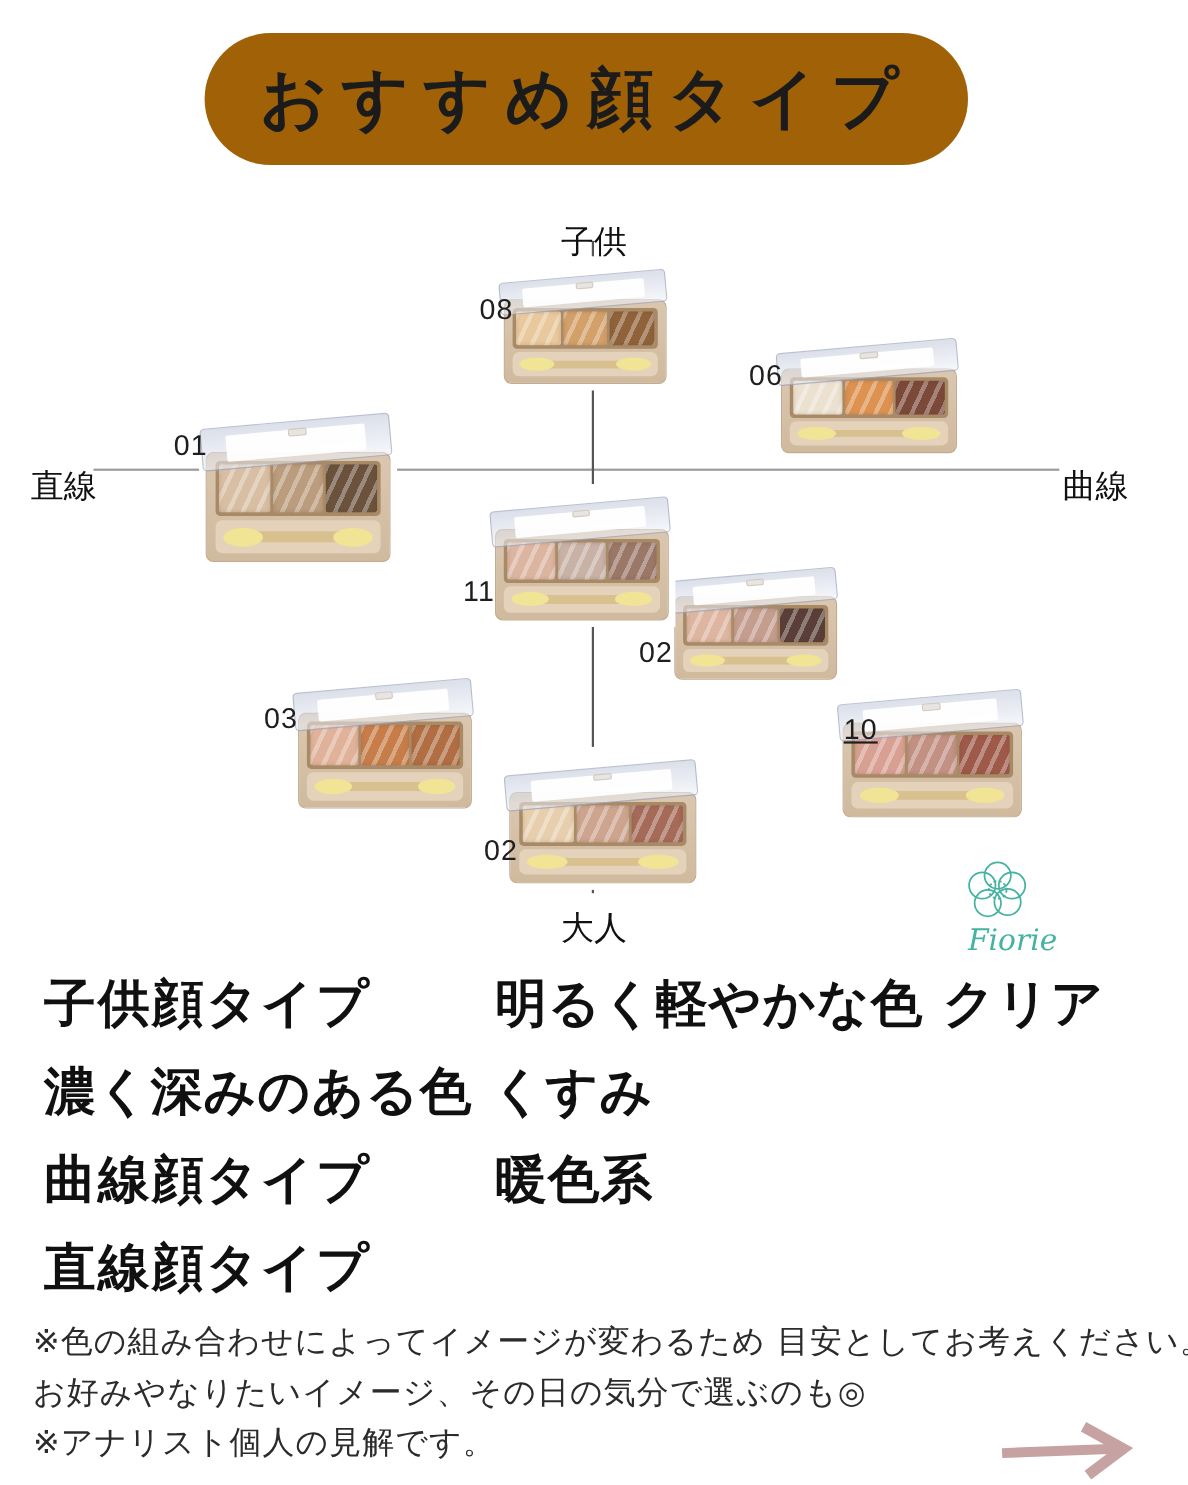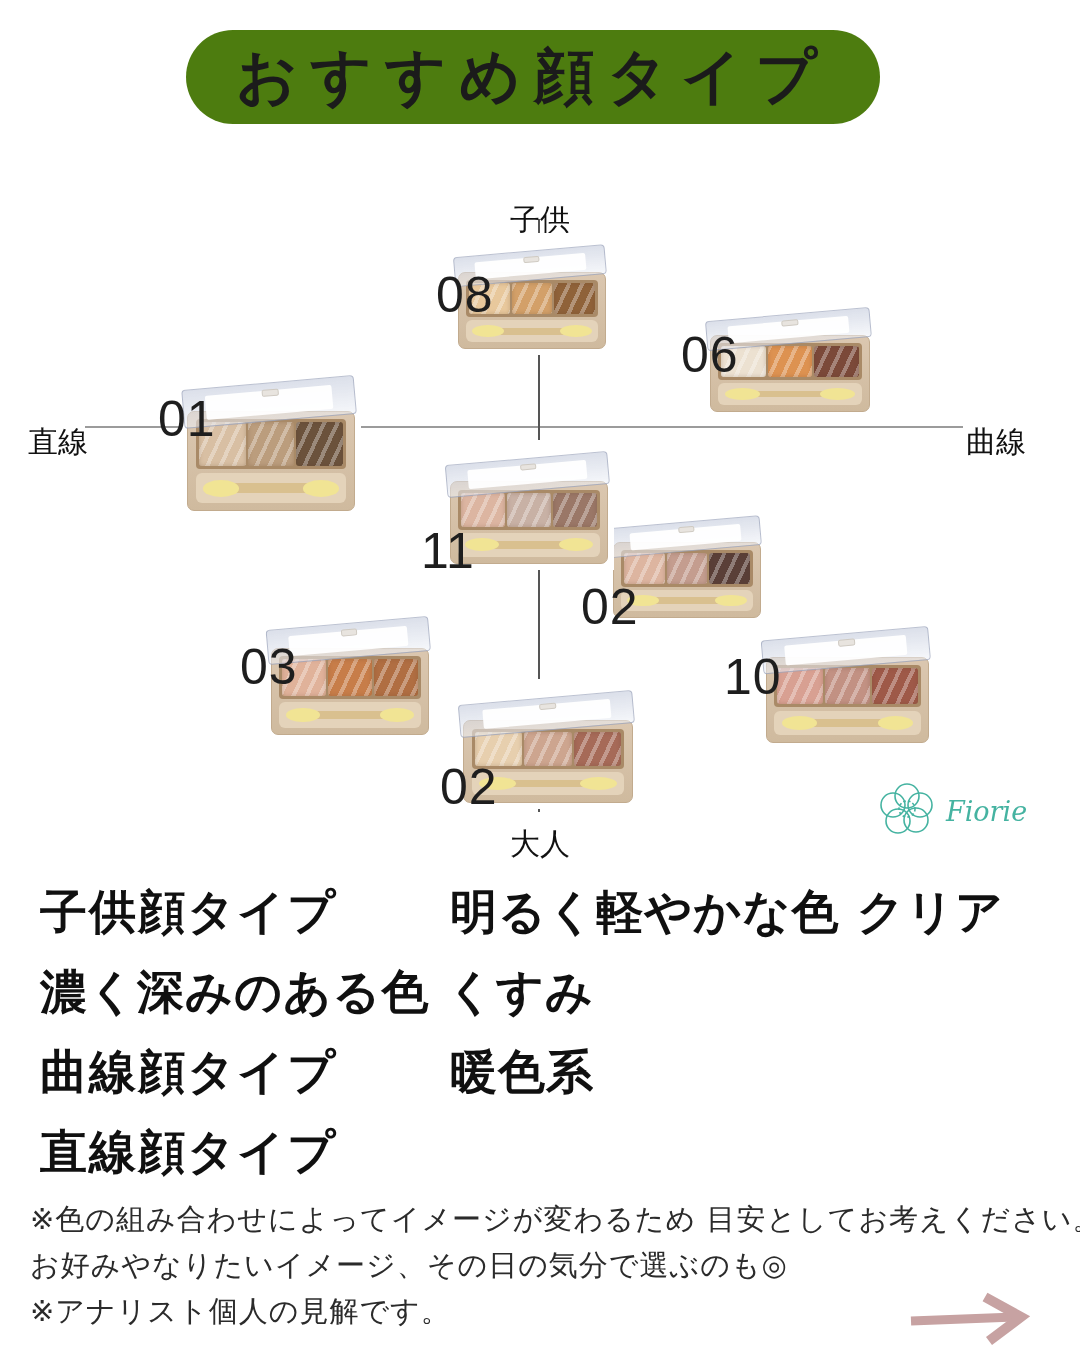--- a/index.html
+++ b/index.html
@@ -2,22 +2,22 @@
 <html><head>
 <meta charset="utf-8">
 <style>
   html,body{margin:0;padding:0;background:#ffffff;}
   .page{
     position:relative;width:1080px;height:1350px;background:#ffffff;
     font-family:"DejaVu Sans",sans-serif;overflow:hidden;
   }
   
   .title-pill{
-    position:absolute;left:186px;top:30px;width:694px;height:94px;
-    background:#4d7c0f;border-radius:62px;
+    position:absolute;left:186px;top:30px;width:694px;height:120px;
+    background:#a16207;border-radius:62px;
     display:flex;align-items:center;justify-content:center;
   }
   .title-text{
     font-size:60px;font-weight:700;letter-spacing:13px;color:#1b1b1b;white-space:nowrap;
   }
   
   .h-axis{position:absolute;left:85px;top:426px;width:878px;height:0;border-top:2px solid #9b9b9b;z-index:1;}
   .v-axis{position:absolute;left:538px;top:219px;width:0;height:593px;border-left:2px solid #555555;z-index:1;}
   .axis-label{position:absolute;font-size:30px;font-weight:500;color:#111;z-index:1;white-space:nowrap;margin-top:12px;}
   .axis-top{left:540px;top:188px;transform:translateX(-50%);}
@@ -47,24 +47,24 @@
     background-image:repeating-linear-gradient(115deg, rgba(255,255,255,0.32) 0px 4px, rgba(255,255,255,0) 4px 12px);
     box-shadow:inset 0 0 4px rgba(90,60,30,0.25);
   }
   .tray{flex:1;background:#e4d3ba;border-radius:6px;position:relative;min-height:0;}
   .stick{position:absolute;left:16%;right:16%;top:34%;height:32%;background:#d9c08f;border-radius:4px;}
   .tip{position:absolute;width:24%;top:22%;height:56%;background:#f1e494;border-radius:50%;}
   .tip.l{left:5%;}
   .tip.r{right:5%;}
   .pal-num{
     position:absolute;z-index:3;font-family:"Liberation Sans",sans-serif;
-    font-size:50px;font-weight:400;color:#1e1e1e;letter-spacing:1px;
-  }
-  
-  .brand{position:absolute;left:880px;top:782px;display:flex;align-items:center;gap:12px;z-index:2;}
+    font-size:26px;font-weight:400;color:#1e1e1e;letter-spacing:1px;
+  }
+  
+  .brand{position:absolute;left:880px;top:782px;display:flex;gap:0;z-index:2;flex-direction:column;}
   .brand-name{font-family:"DejaVu Serif",serif;font-style:italic;font-size:27px;color:#45b3a1;}
   
   .legend{position:absolute;left:40px;top:872px;width:1010px;}
   .legend-row{display:flex;height:80px;align-items:center;}
   .legend-label{width:410px;font-size:47px;font-weight:700;letter-spacing:2px;color:#101010;white-space:nowrap;}
   .legend-value{font-size:47px;font-weight:700;letter-spacing:1px;color:#101010;white-space:nowrap;}
   
   .footnotes{position:absolute;left:30px;top:1196px;width:1020px;}
   .footnote{font-size:29px;font-weight:400;letter-spacing:1px;color:#2b2b2b;line-height:46px;white-space:nowrap;}
   
@@ -226,21 +226,21 @@
             <div class="pan" style="background-color:#c29183"></div>
             <div class="pan" style="background-color:#9e5948"></div>
           </div>
           <div class="tray">
             <div class="stick"></div>
             <div class="tip l"></div>
             <div class="tip r"></div>
           </div>
         </div>
       </div>
-      <div class="pal-num" style="left: 724px; top: 648px;">10</div>
+      <div class="pal-num" style="left: 767px; top: 648px; text-decoration: underline;">10</div>
       <div class="palette" style="left: 444px; top: 440px; width: 170px; height: 130px;">
         <div class="lid">
           <div class="glass">
             <div class="mirror"></div>
             <div class="latch"></div>
           </div>
         </div>
         <div class="case">
           <div class="pans">
             <div class="pan" style="background-color:#dcb5a1"></div>

